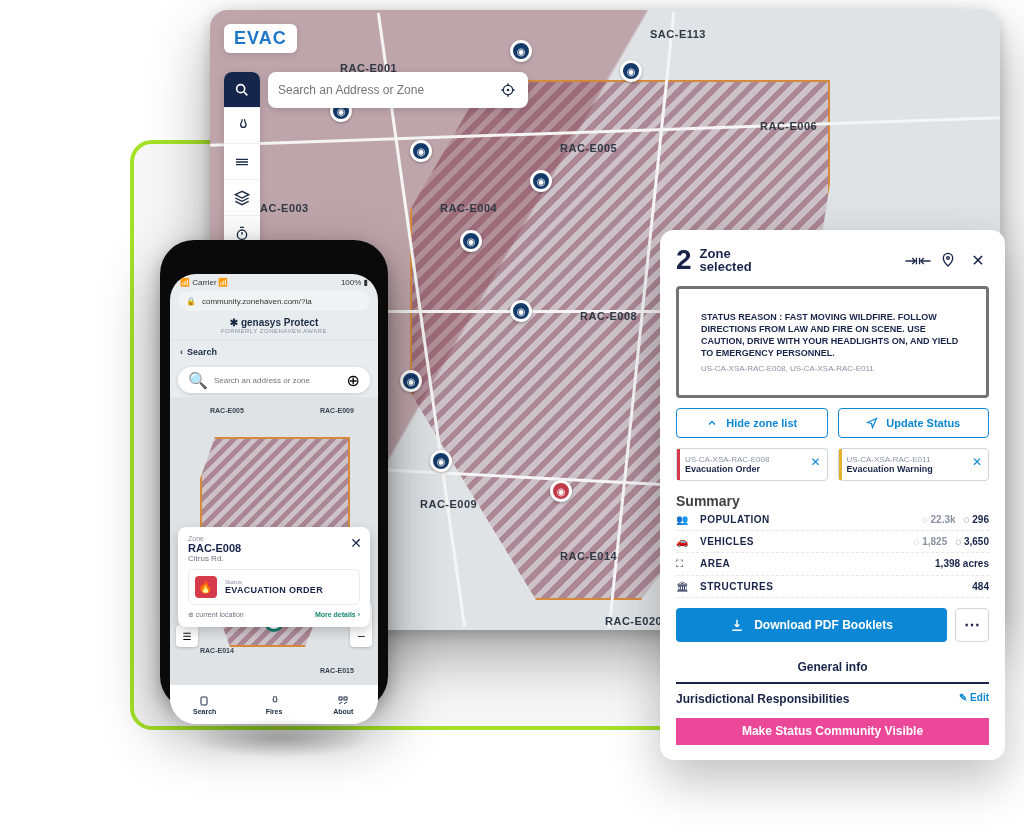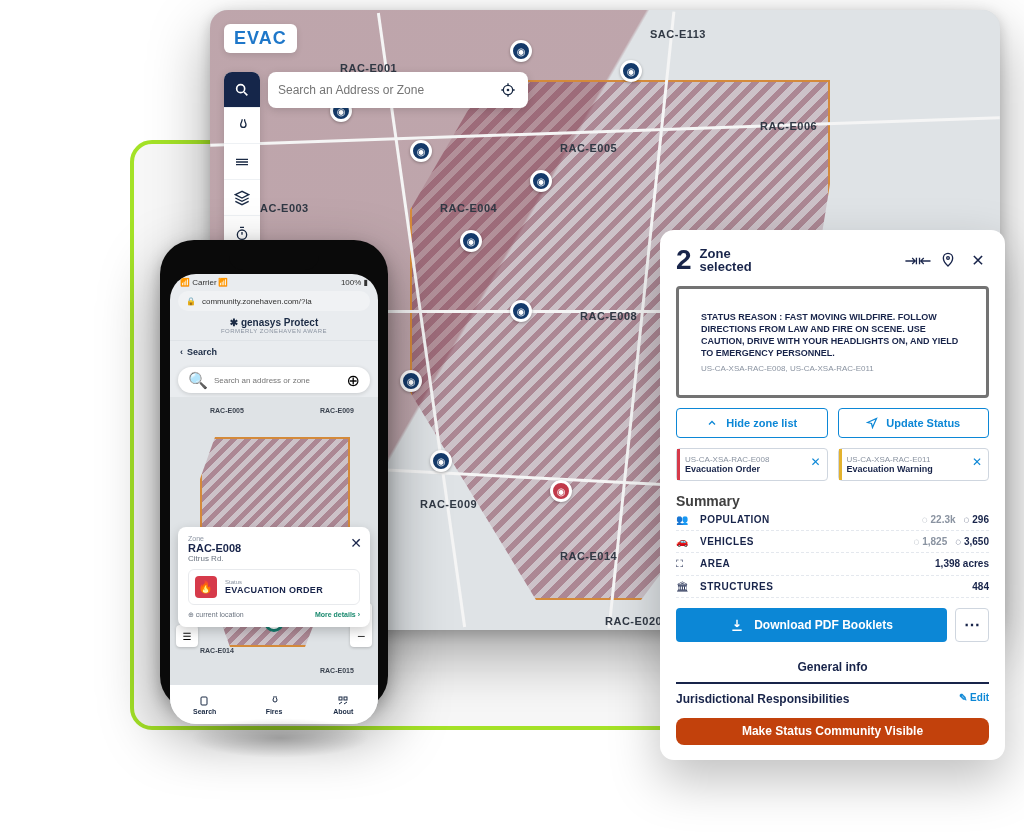--- a/index.html
+++ b/index.html
@@ -68,21 +68,21 @@
   .srow .sval.em{color:#18244a;}
   .dl-row{display:flex; gap:8px; margin-top:10px;}
   .dlbtn{flex:1; background:#0c87d6; color:#fff; border-radius:4px; height:34px; display:flex; align-items:center; justify-content:center; gap:10px; font-size:12px; font-weight:700;}
   .morebtn{width:34px; height:34px; border:1px solid #cfd6df; border-radius:4px; display:flex; align-items:center; justify-content:center; font-weight:800; color:#18244a;}
   .tabs{display:flex; margin-top:10px;flex-direction:column;}
   .tab{flex:1; text-align:center; font-size:12px; padding:8px 0; color:#8a93a1; font-weight:700;}
   .tab.active{color:#18244a; border-bottom:2px solid #18244a;}
   .jr-h{font-size:12px; font-weight:800; color:#18244a; margin-top:8px;}
   .edit{float:right; color:#0c87d6; font-size:10px; font-weight:700;}
   .jr-row{display:flex; gap:40px; margin-top:6px; font-size:10px; color:#18244a; font-weight:700; align-items:center;}
-  .pinkbtn{margin-top:12px; background:#c2410c; color:#fff; height:27px; border-radius:8px; display:flex; align-items:center; justify-content:center; font-size:12px; font-weight:700;}
+  .pinkbtn{margin-top:12px; background:#ec4899; color:#fff; height:27px; border-radius:0; display:flex; align-items:center; justify-content:center; font-size:12px; font-weight:700;}
 
   
   .phone { position:absolute; left:160px; top:240px; width:228px; height:470px; border-radius:34px; background:#0a0a0a; box-shadow:0 24px 60px rgba(0,0,0,.4), 0 6px 16px rgba(0,0,0,.25); padding:10px; }
   .phone .notch{position:absolute; left:50%; top:10px; transform:translateX(-50%); width:90px; height:20px; background:#0a0a0a; border-radius:0 0 14px 14px; z-index:5;}
   .phone-screen{width:100%; height:100%; background:#e9ecef; border-radius:26px; overflow:hidden; position:relative;margin-top:24px;}
   .pstatus{display:flex; justify-content:space-between; font-size:8px; color:#333; padding:4px 10px 2px;}
   .purl{margin:2px 8px; background:#f0f2f4; border-radius:12px; height:20px; display:flex; align-items:center; padding:0 8px; gap:6px; font-size:8px; color:#333;}
   .pbrand{display:flex; flex-direction:column; align-items:center; padding:4px 0 6px;}
   .pbrand .b1{font-size:10px; font-weight:700; color:#1a2a44;}
   .pbrand .b2{font-size:6px; color:#8a93a1; letter-spacing:.5px;}

